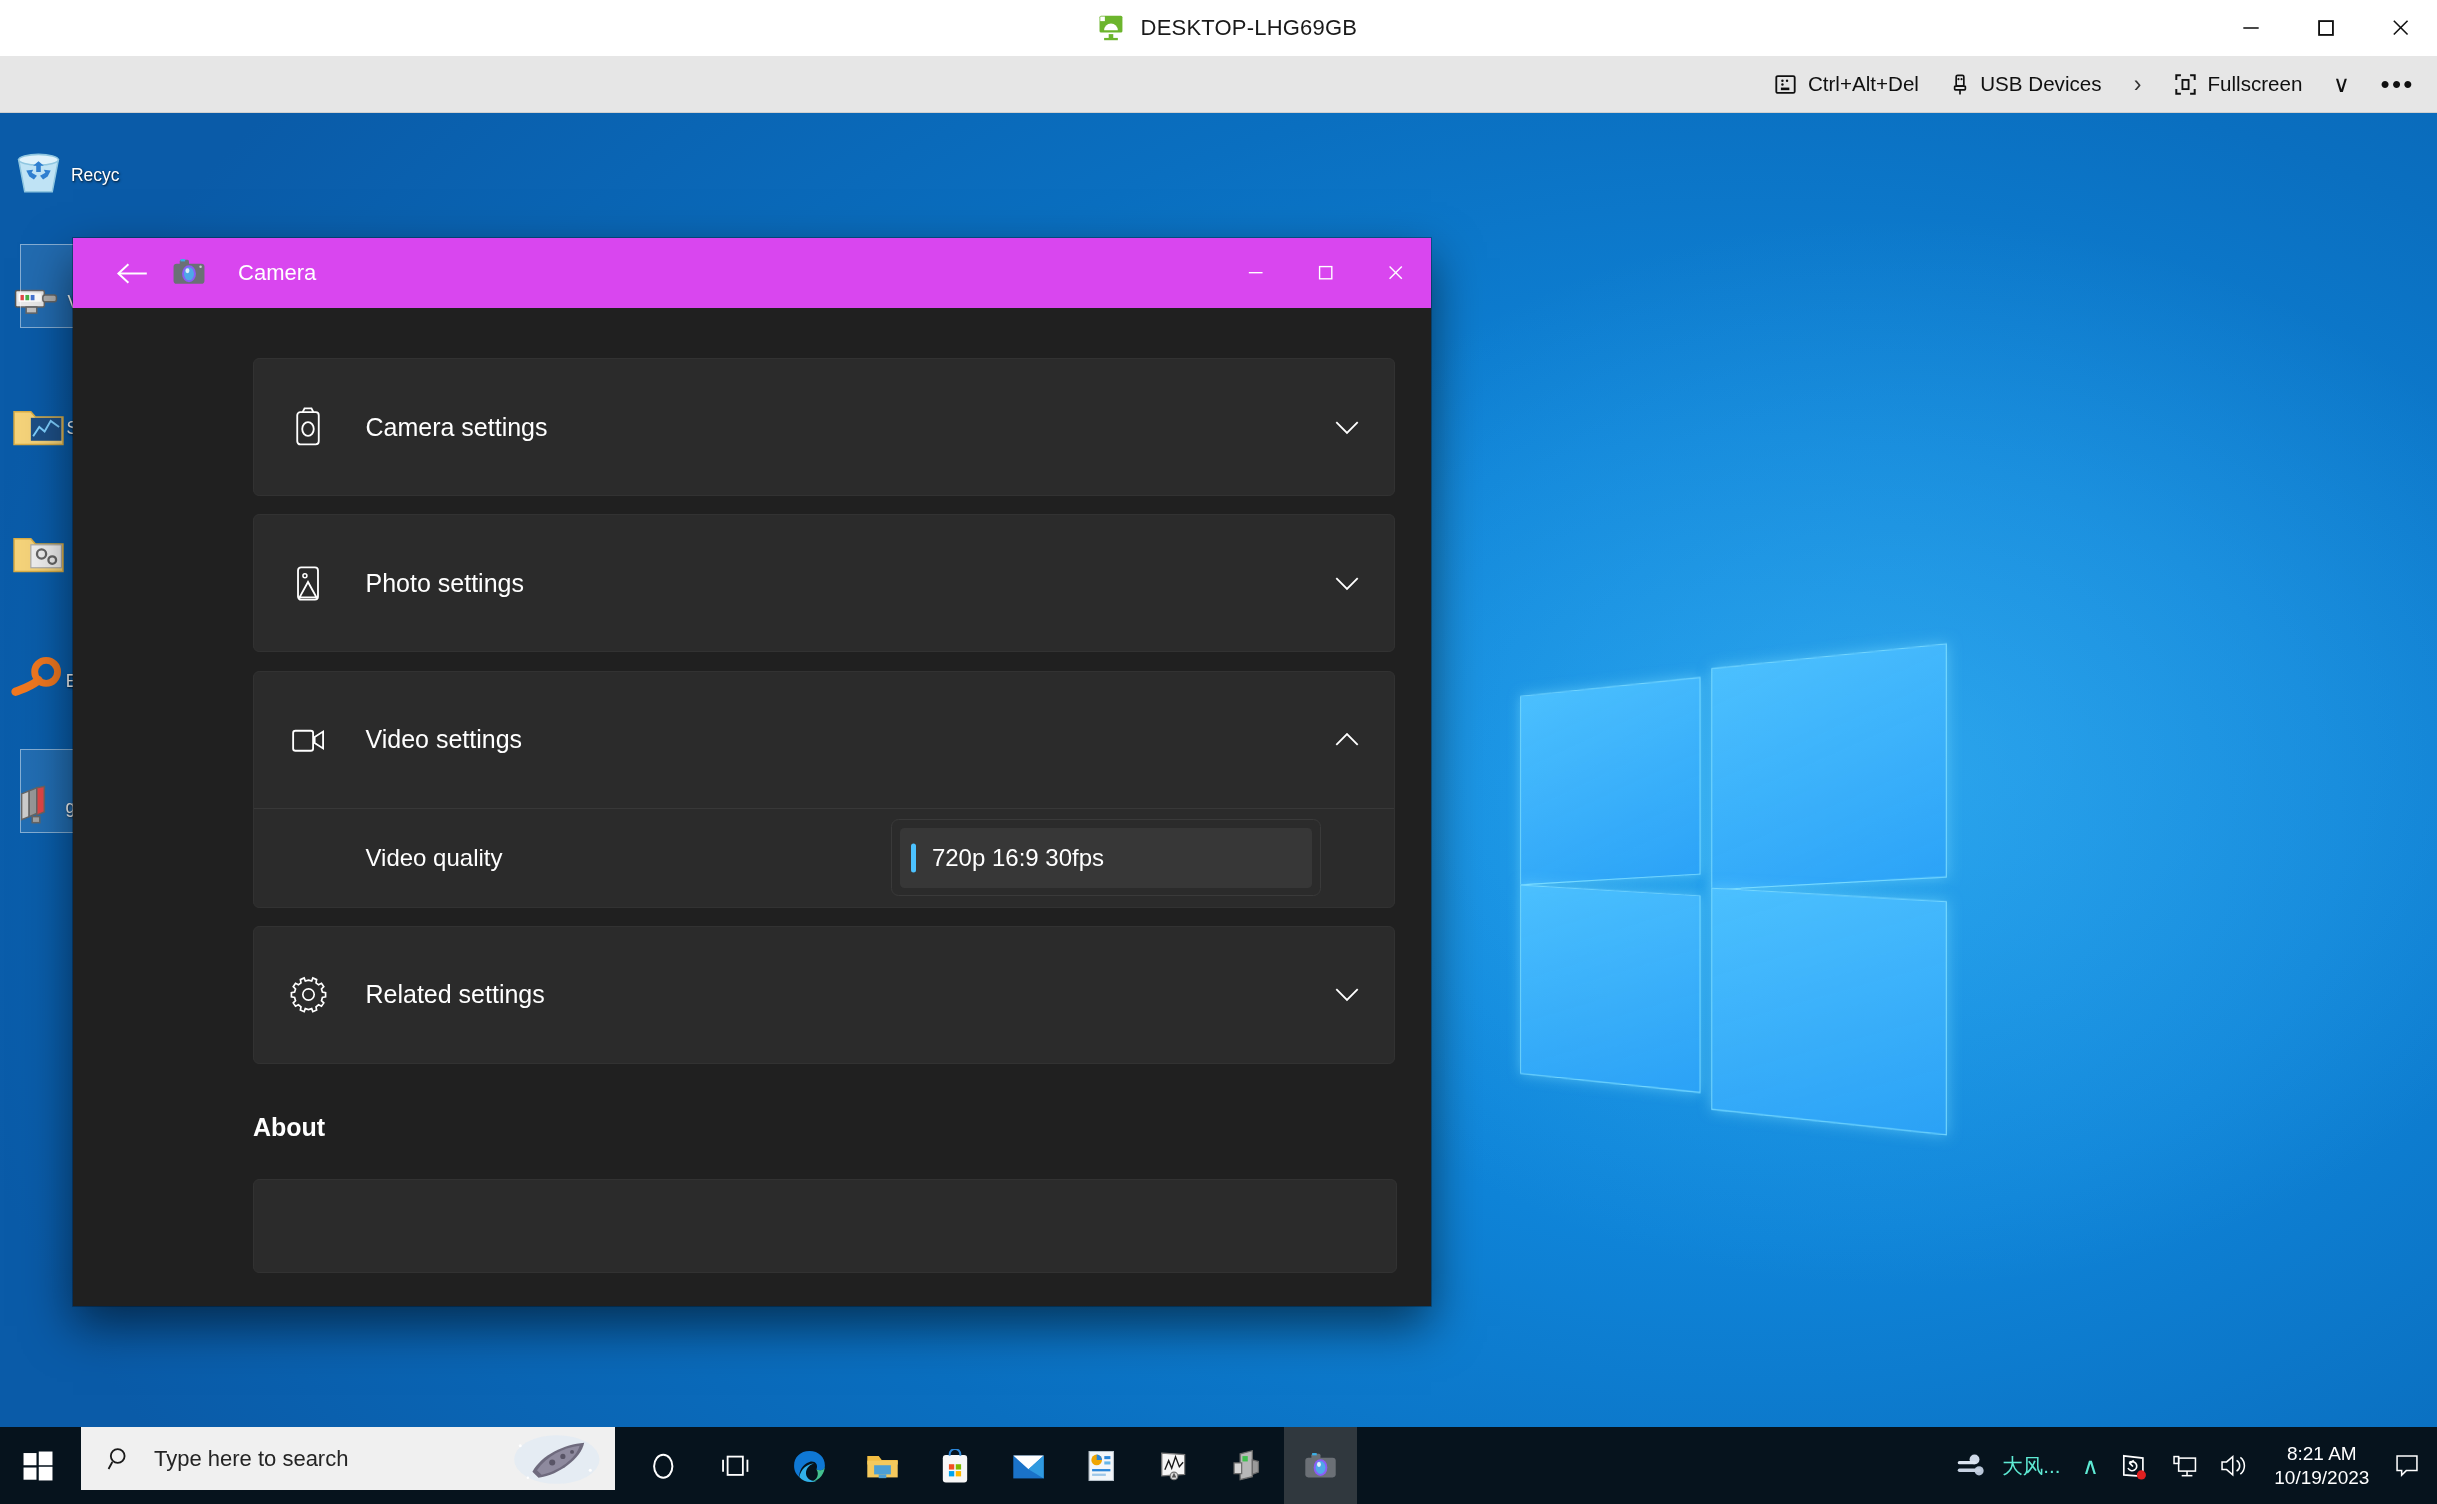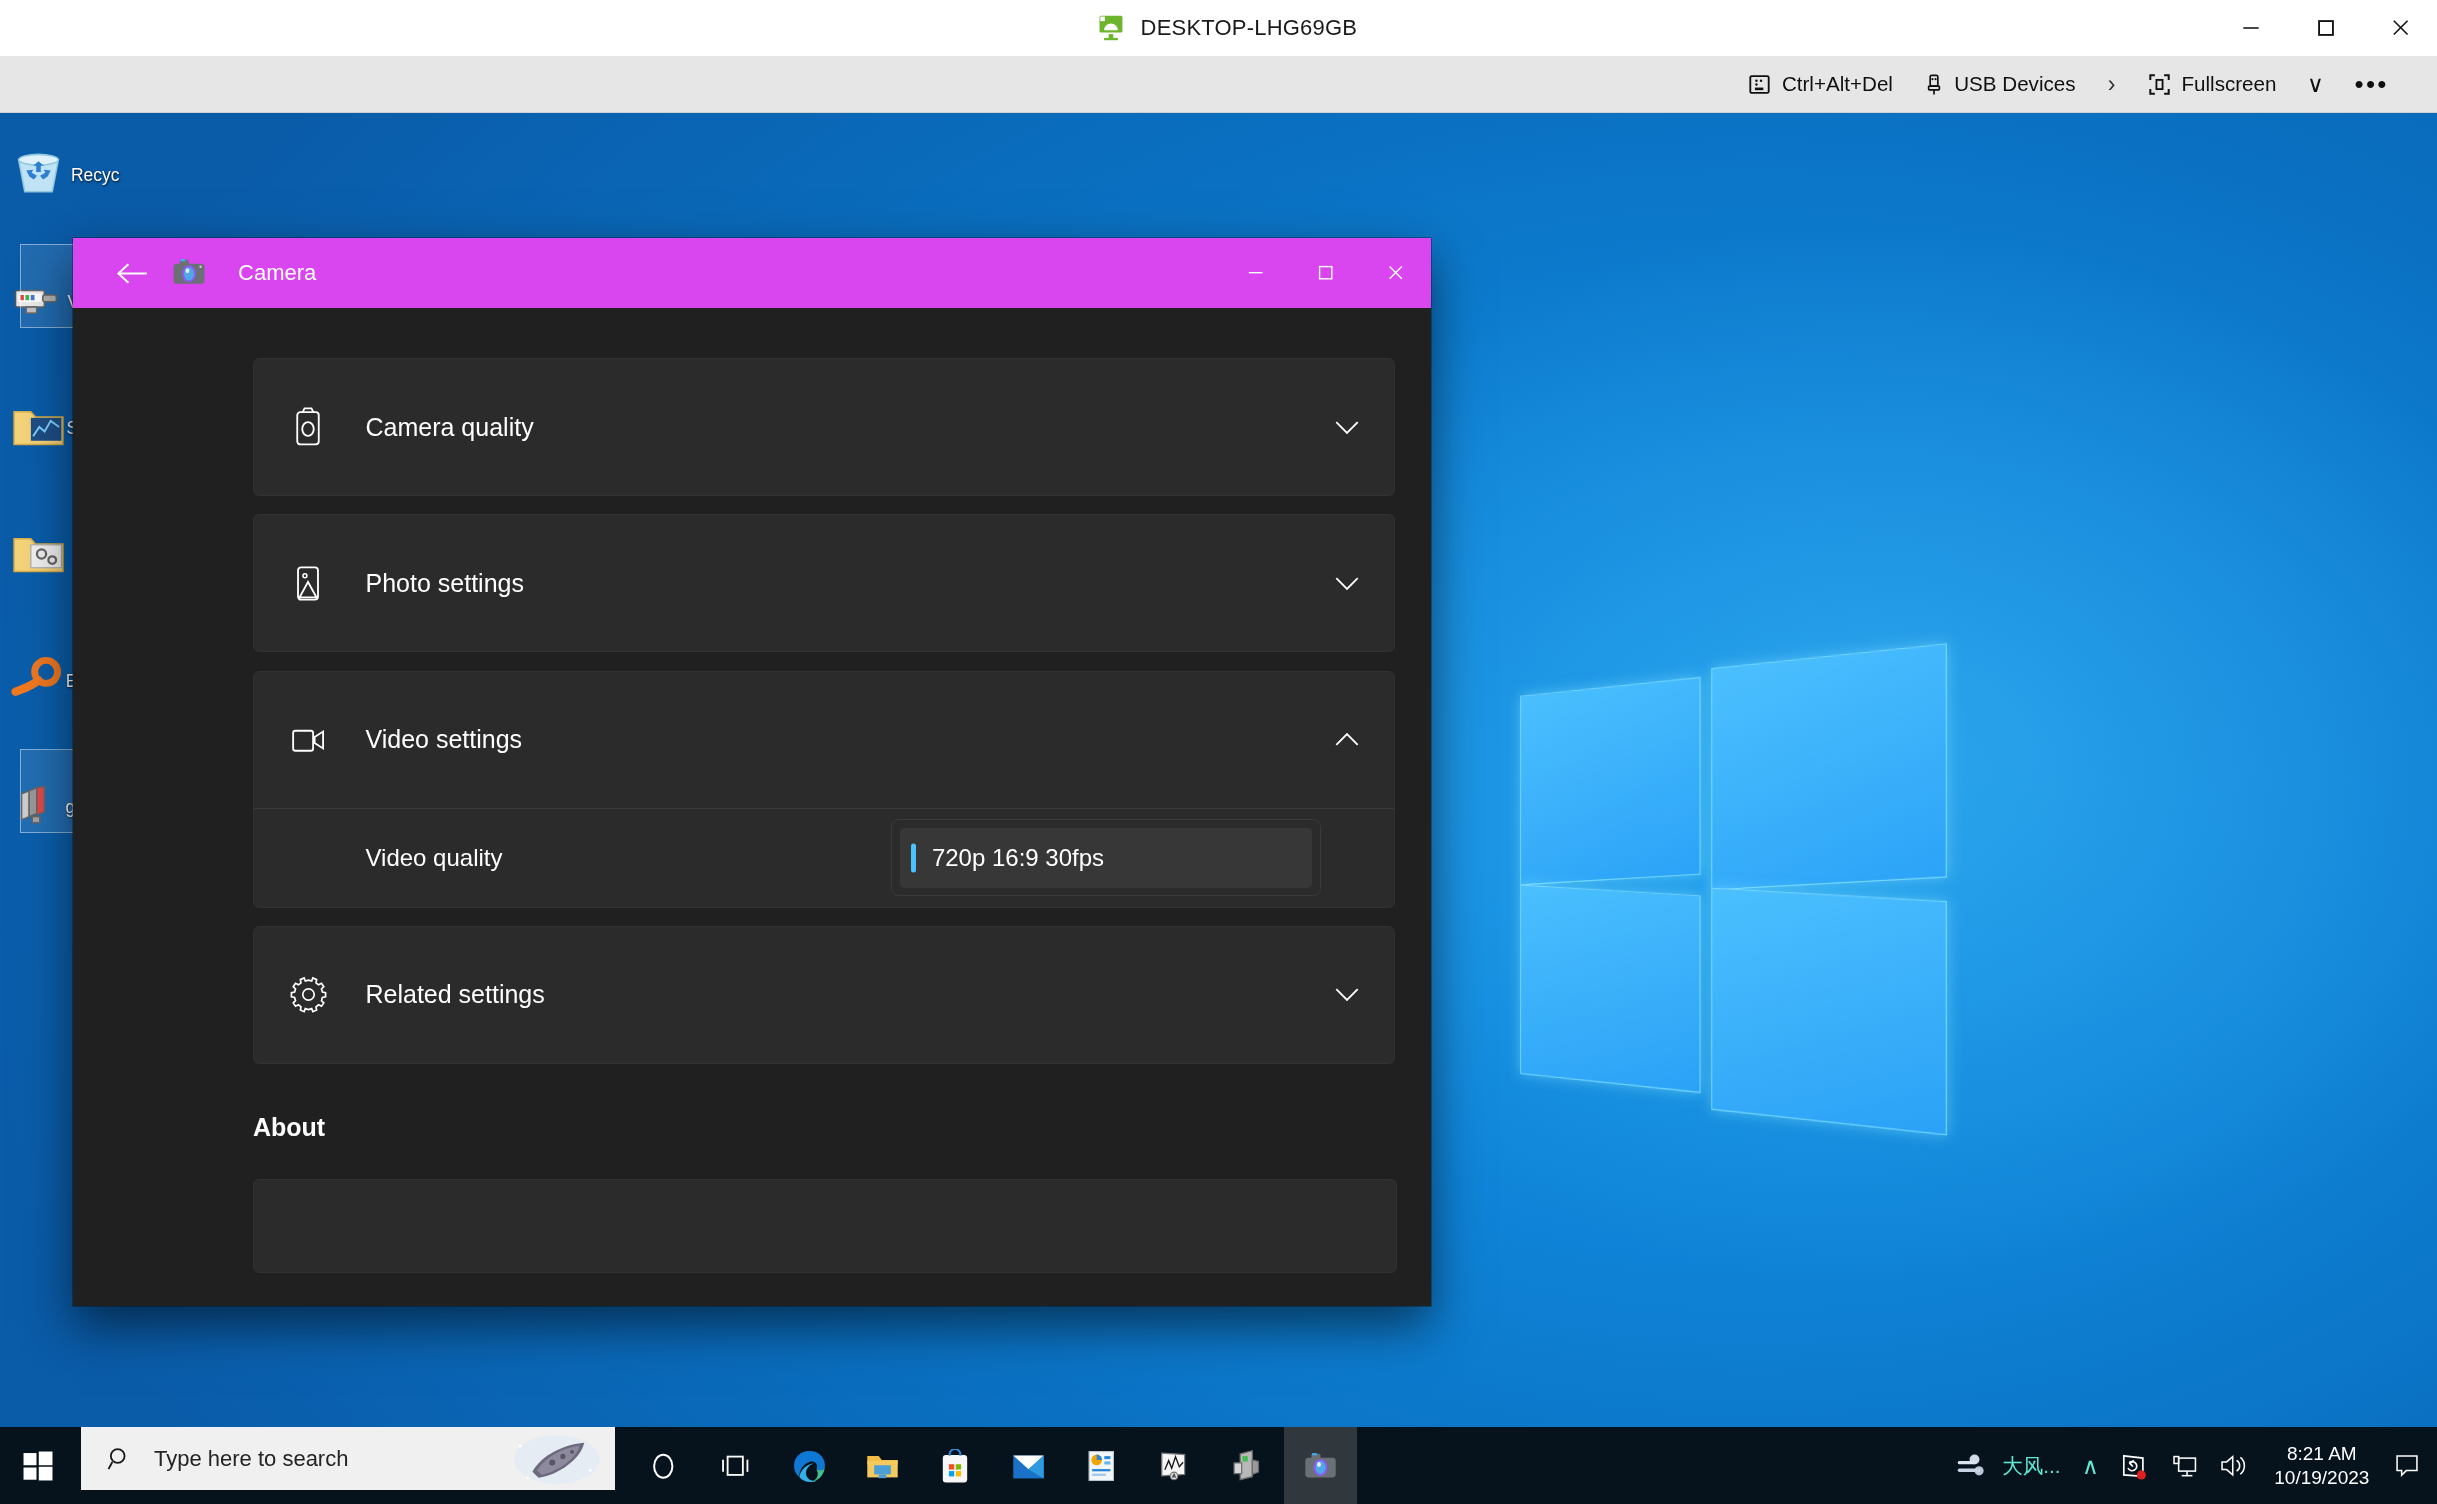--- a/index.html
+++ b/index.html
@@ -65,21 +65,21 @@
   }
   .vm-wc-btn svg { display:block; }
 
   .vm-toolbar {
     height: 56px;
     flex: 0 0 56px;
     background: #e6e6e6;
     display: flex;
     align-items: center;
     justify-content: flex-end;
-    padding-right: 34px;
+    padding-right: 8px;
     gap: 0;
     border-bottom: 0.8px solid #d0d0d0;
   }
   .tb-item {
     display: flex;
     align-items: center;
     gap: 10.7px;
     padding: 0 15.3px;
     height: 43px;
     color: #101010;
@@ -613,21 +613,21 @@
 
           <div class="card">
             <div class="card-header">
               <span class="card-icon">
                 <svg width="40" height="43" viewBox="0 0 52 56">
                   <rect x="12" y="8" width="28" height="42" rx="4" fill="none" stroke="#ffffff" stroke-width="2.4"></rect>
                   <path d="M19 8 l2.5 -5 h9 l2.5 5" fill="none" stroke="#ffffff" stroke-width="2.4"></path>
                   <ellipse cx="26" cy="30" rx="7.5" ry="9" fill="none" stroke="#ffffff" stroke-width="2.4"></ellipse>
                 </svg>
               </span>
-              <span class="card-label">Camera quality</span>
+              <span class="card-label">Camera settings</span>
               <span class="chev">
                 <svg width="26" height="17" viewBox="0 0 34 22">
                     <polyline points="3,4 17,18 31,4" fill="none" stroke="#ffffff" stroke-width="2.4"></polyline>
                   </svg>
               </span>
             </div>
           </div>
 
           <div class="card">
             <div class="card-header">

